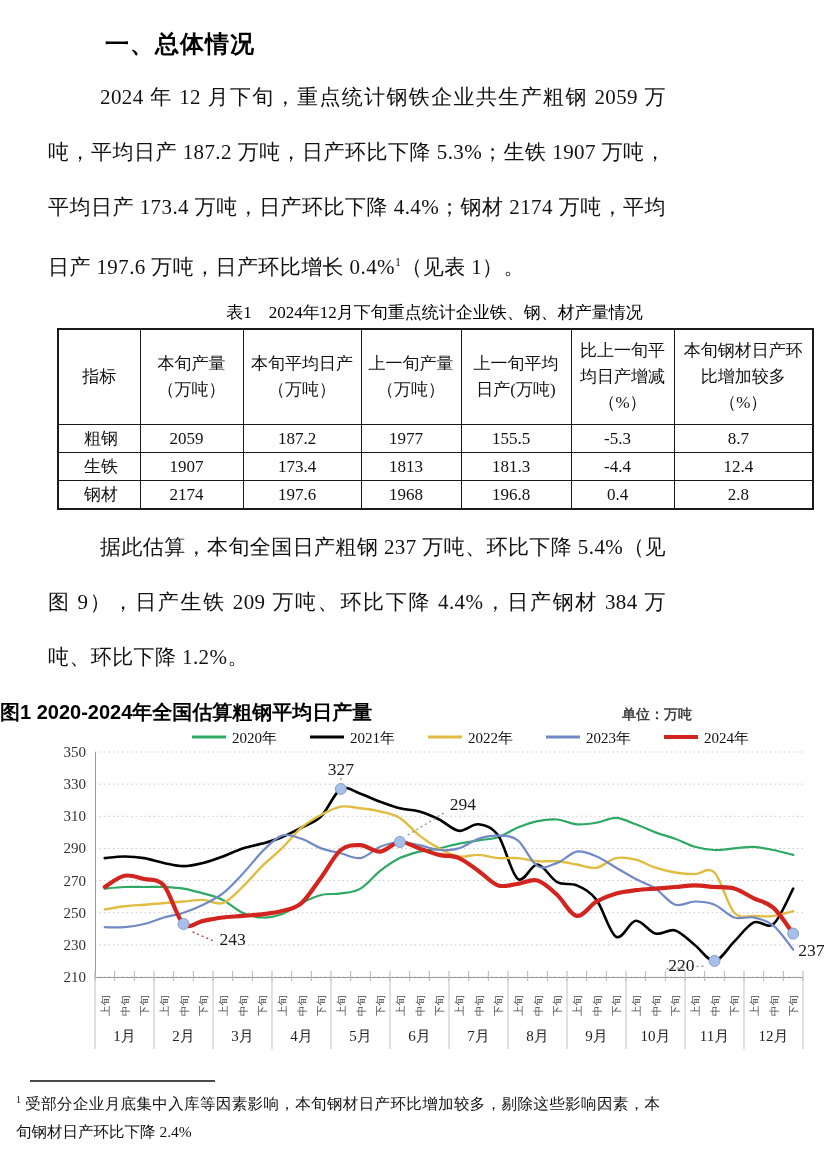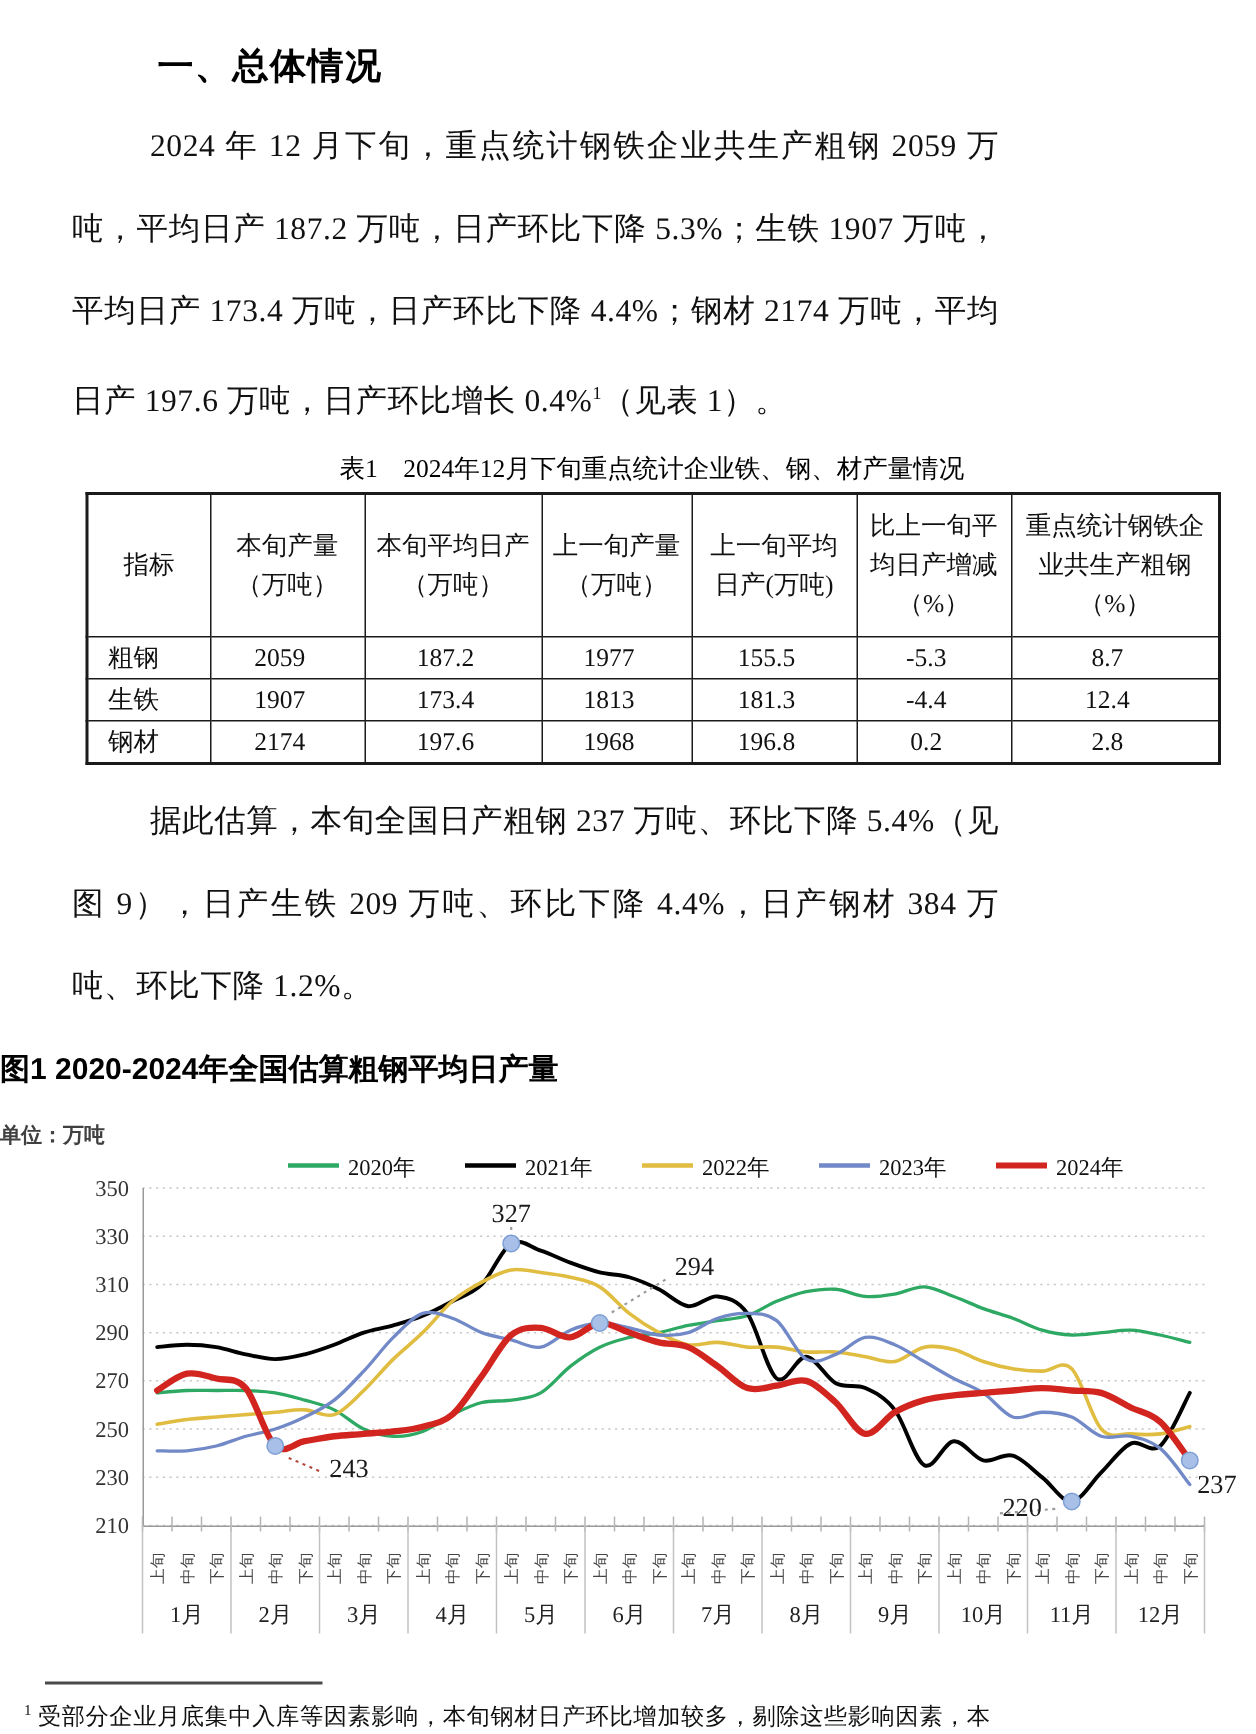--- a/index.html
+++ b/index.html
@@ -8,24 +8,24 @@
   .section-heading{font-family:"Liberation Sans","DejaVu Sans",sans-serif;font-weight:bold;
     font-size:24px;margin:28px 25px 6px 105px;color:#000;letter-spacing:1px;}
   .body-para{font-size:21px;line-height:55px;text-align:justify;margin:10px 26px 6px 48px;
     text-indent:52px;letter-spacing:0.4px;}
   .table-title{width:755px;margin:2px 0 4px 57px;text-align:center;font-size:17px;color:#000;}
   table.prod{border-collapse:collapse;margin-left:57px;width:755px;table-layout:fixed;
     border:2px solid #1a1a1a;font-size:17px;}
   table.prod th{border:1px solid #1a1a1a;font-weight:normal;text-align:center;
     vertical-align:middle;line-height:26px;padding:6px 4px;height:82px;}
   table.prod td{border:1px solid #1a1a1a;height:25px;padding:1px 16px 1px 6px;text-align:center;}
-  table.prod td.lbl{text-align:left;padding-left:13px;margin-left:40px;}
+  table.prod td.lbl{text-align:left;padding-left:25px;margin-left:40px;}
   .chart-block{margin-top:12px;}
-  .chart-title-row{display:flex;justify-content:flex-start;align-items:baseline;gap:22px;
-    margin:14px 0 2px 0;flex-direction:column;}
+  .chart-title-row{display:flex;justify-content:space-between;align-items:baseline;gap:22px;
+    margin:14px 0 2px 0;}
   .chart-title{font-family:"Liberation Sans","DejaVu Sans",sans-serif;font-weight:bold;
     font-size:20px;color:#000;}
   .chart-unit{font-family:"Liberation Sans","DejaVu Sans",sans-serif;font-weight:bold;
     font-size:14px;color:#404040;}
   .footnote-sep{margin:16px 0 4px 30px;width:185px;border-top:2px solid #4a4a4a;height:0;}
   .footnote{font-size:15.5px;line-height:28px;margin:2px 32px 14px 16px;text-align:justify;}
   .footnote sup{font-size:10px;}
   .body-para sup{font-size:12px;}
 </style>
 </head>
@@ -50,21 +50,21 @@
         <col style="width:139px">
     </colgroup>
     <thead>
       <tr>
         <th>指标</th>
         <th>本旬产量（万吨）</th>
         <th>本旬平均日产（万吨）</th>
         <th>上一旬产量（万吨）</th>
         <th>上一旬平均日产(万吨)</th>
         <th>比上一旬平均日产增减（%）</th>
-        <th>重点统计钢铁企业共生产粗钢（%）</th>
+        <th>本旬钢材日产环比增加较多（%）</th>
       </tr>
     </thead>
     <tbody>
       <tr>
         <td class="lbl">粗钢</td>
         <td>2059</td>
         <td>187.2</td>
         <td>1977</td>
         <td>155.5</td>
         <td>-5.3</td>
@@ -78,21 +78,21 @@
         <td>181.3</td>
         <td>-4.4</td>
         <td>12.4</td>
       </tr>
       <tr>
         <td class="lbl">钢材</td>
         <td>2174</td>
         <td>197.6</td>
         <td>1968</td>
         <td>196.8</td>
-        <td>0.2</td>
+        <td>0.4</td>
         <td>2.8</td>
       </tr>
     </tbody>
   </table>
 
   <p class="body-para">据此估算，本旬全国日产粗钢 237 万吨、环比下降 5.4%（见图 9），日产生铁 209 万吨、环比下降 4.4%，日产钢材 384 万吨、环比下降 1.2%。</p>
 
   <div class="chart-block">
     <div class="chart-title-row">
       <span class="chart-title">图1  2020-2024年全国估算粗钢平均日产量</span>

